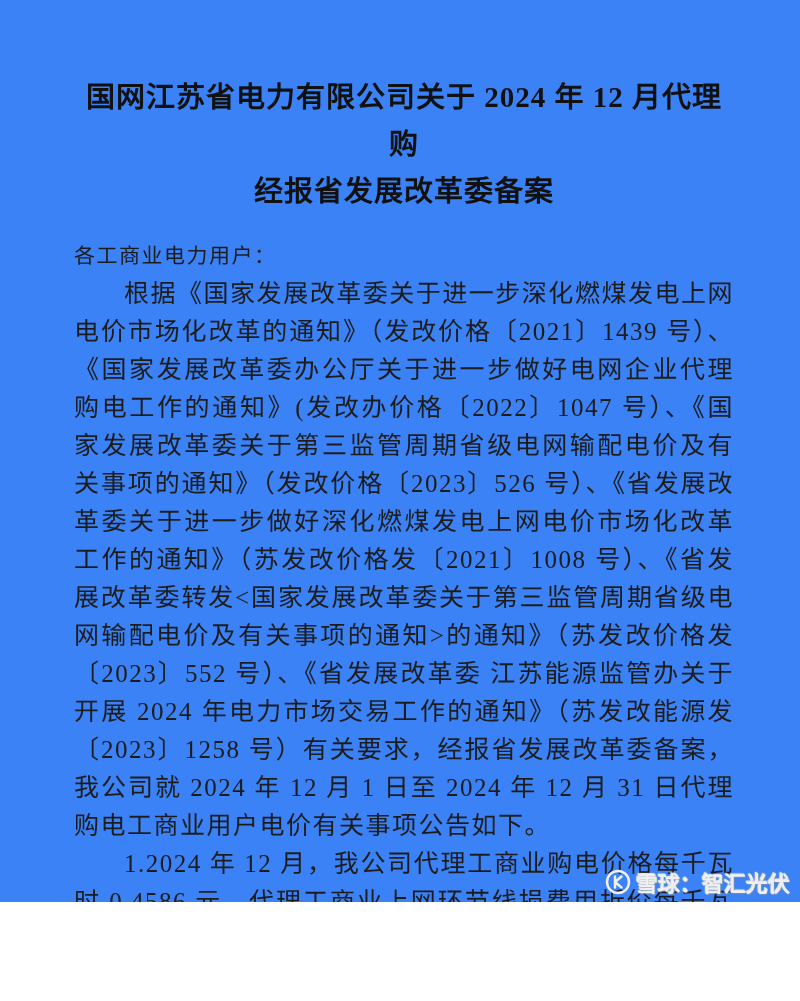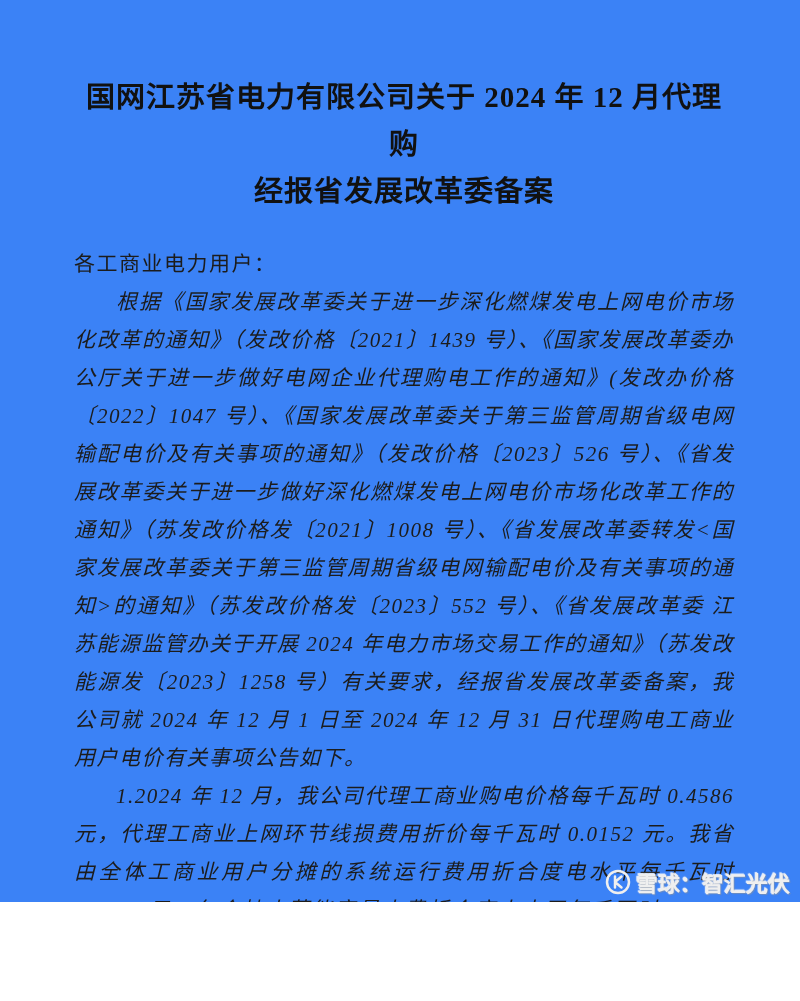--- a/index.html
+++ b/index.html
@@ -23,33 +23,32 @@
   .title {
     text-align: center;
     font-weight: bold;
     font-size: 29px;
     line-height: 47px;
     letter-spacing: 1px;
     color: #111111;
   }
   .title-line { display: block; }
   .salutation {
-    margin-top: 30px;
+    margin-top: 22px;
     font-size: 21px;
     line-height: 38px;
     letter-spacing: 1.5px;
   }
   .para {
-    font-size: 21px;
+    font-size: 25px;
     line-height: 38px;
     letter-spacing: 1.5px;
     text-align: justify;
     text-justify: inter-ideograph;
     text-indent: 2em;
-    font-style: italic;
   }
   .watermark {
     position: absolute;
     right: 10px;
     bottom: 4px;
     display: flex;
     align-items: center;
     gap: 5px;
     font-family: "Liberation Sans", "DejaVu Sans", sans-serif;
     font-size: 22px;

